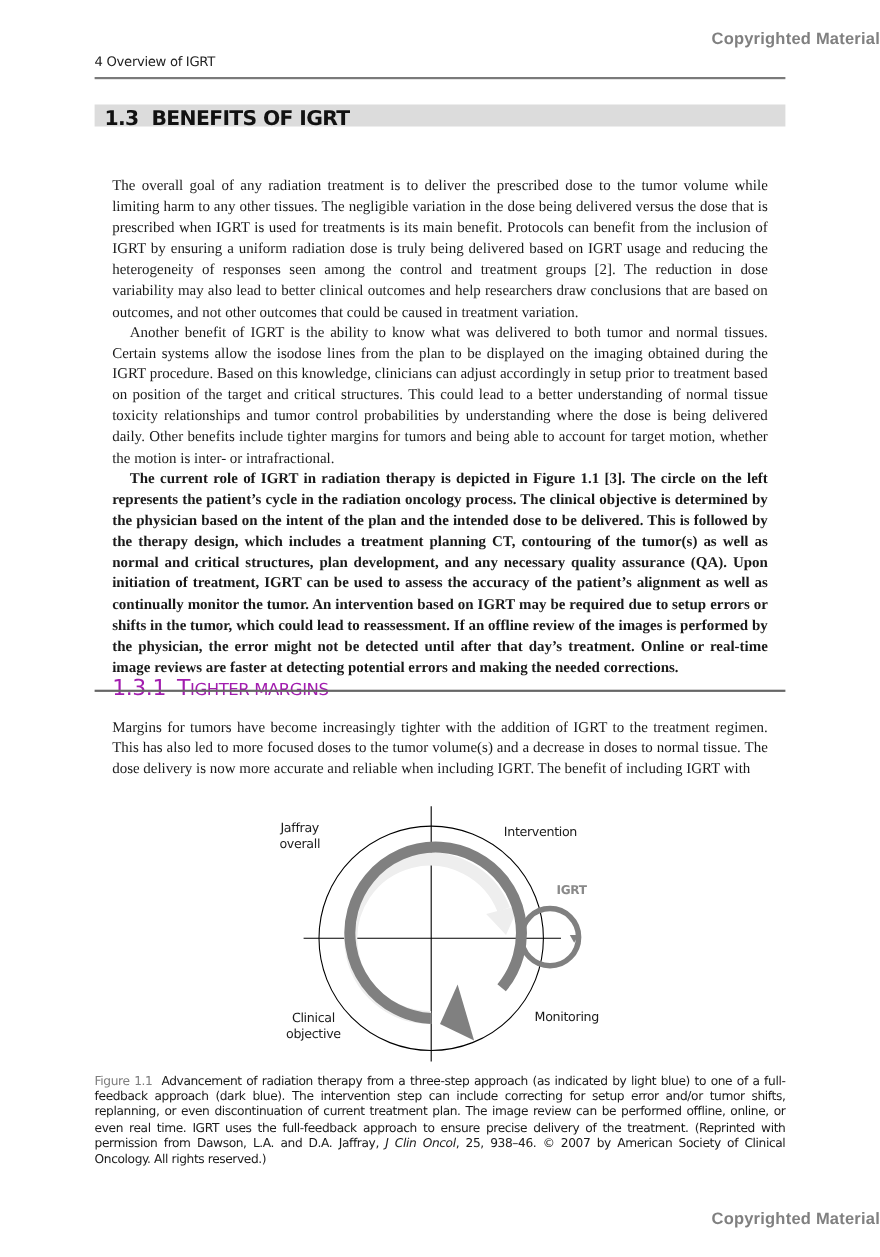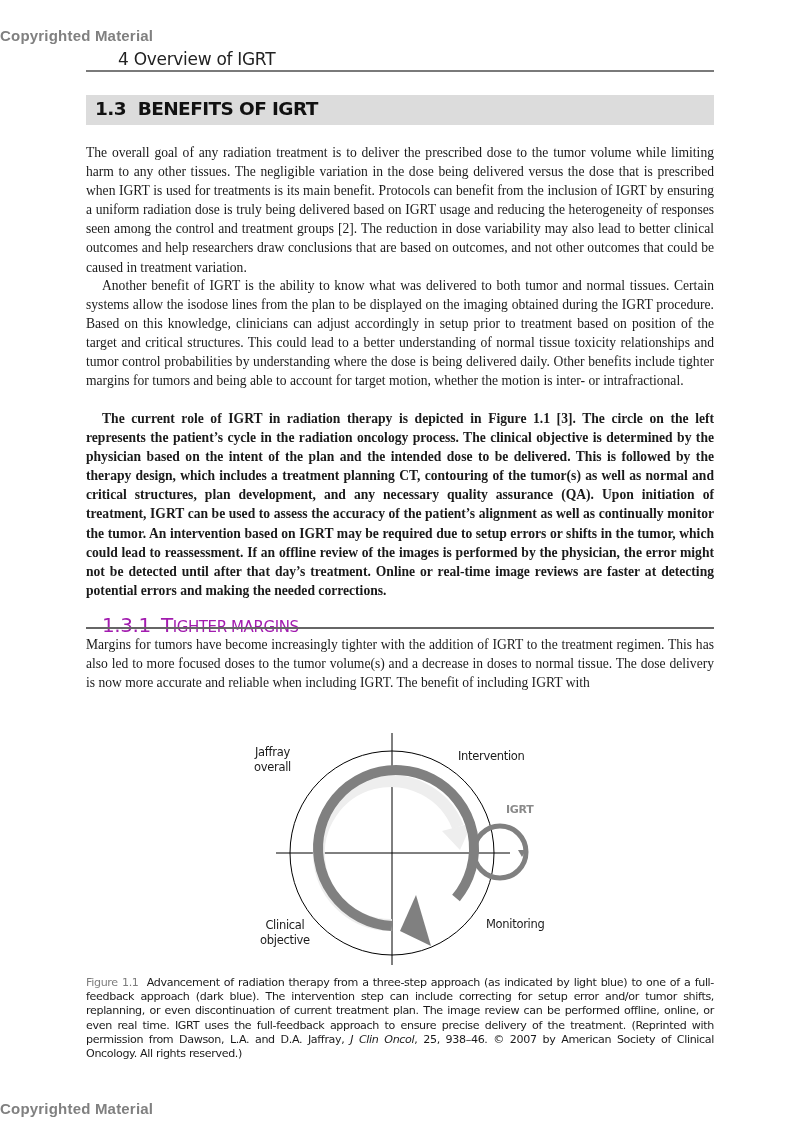--- a/index.html
+++ b/index.html
@@ -1,45 +1,44 @@
 <!DOCTYPE html>
 <html><head>
 <meta charset="utf-8">
 <style>
   html, body { margin: 0; padding: 0; background: #ffffff; }
   body { width: 800px; height: 1143px; position: relative; overflow: hidden; color: #1a1a1a; }
   .watermark {
-    position: absolute; left: 0; width: 800px; text-align: left;
+    position: absolute; left: 0; width: 800px; text-align: right;
     font-family: "Liberation Sans", sans-serif; font-weight: bold; font-size: 15px;
     color: #808080; letter-spacing: 0.2px;
   }
   .wm-top { top: 27px; }
   .wm-bottom { top: 1100px; }
   .running-head {
     position: absolute; left: 86px; top: 49px;
-    font-family: "DejaVu Sans", sans-serif; font-size: 17px; color: #222;
+    font-family: "DejaVu Sans", sans-serif; font-size: 12px; color: #222;
     letter-spacing: -0.3px;
-    margin-left: 32px;
   }
   .running-rule { position: absolute; left: 86px; top: 70px; width: 628px; height: 2px; background: #7a7a7a; }
   .section-band {
-    position: absolute; left: 86px; top: 95px; width: 628px; height: 30px;
+    position: absolute; left: 86px; top: 95px; width: 628px; height: 20px;
     background: #dcdcdc;
   }
   .section-band h2 {
     margin: 0; padding: 3px 0 0 9px;
     font-family: "DejaVu Sans", sans-serif; font-weight: bold; font-size: 18.5px;
     letter-spacing: -0.6px; color: #111;
   }
   .body-text {
     position: absolute; left: 86px; width: 628px;
     font-family: "Liberation Serif", serif; font-size: 13.6px; line-height: 19.1px;
     text-align: justify; color: #1a1a1a;
   }
-  .body-text p { margin: 0; text-indent: 0; }
+  .body-text p { margin: 16px; text-indent: 0; }
   .body-text p.indent { text-indent: 16px; }
   .p1 { top: 143px; }
   .p2 { top: 276px; }
   .p3 { top: 409px; font-weight: bold; }
   .subhead {
     position: absolute; left: 86px; top: 597px; margin: 16px;
     font-family: "DejaVu Sans", sans-serif; font-weight: normal; font-size: 20px;
     letter-spacing: -0.4px; color: #a21caf;
   }
   .subhead .num { margin-right: 10px; }

